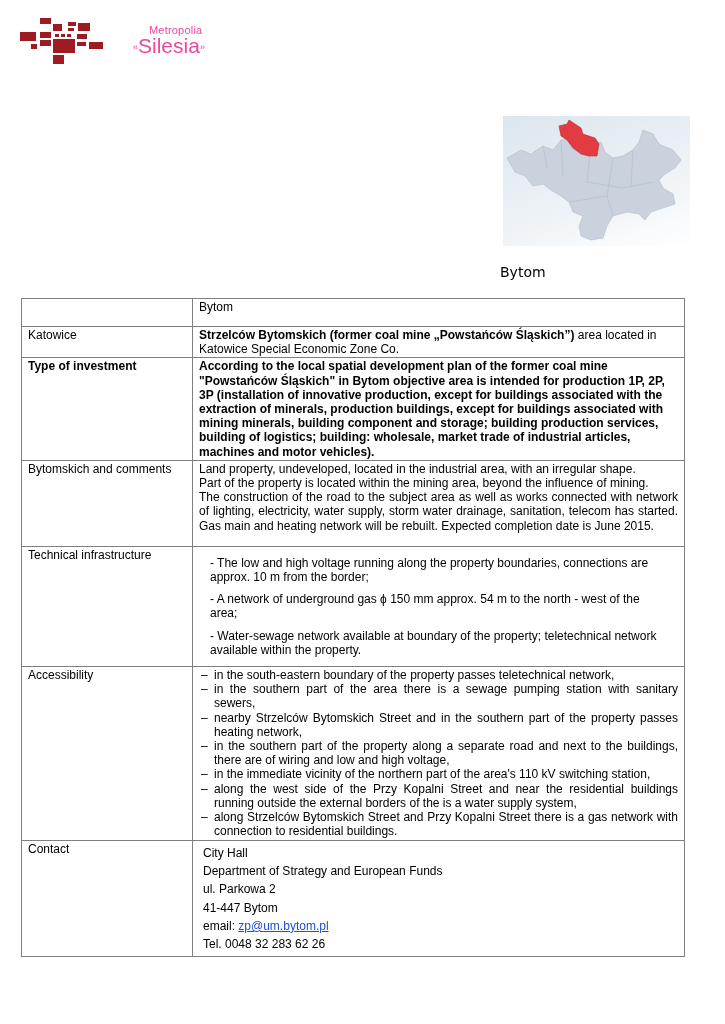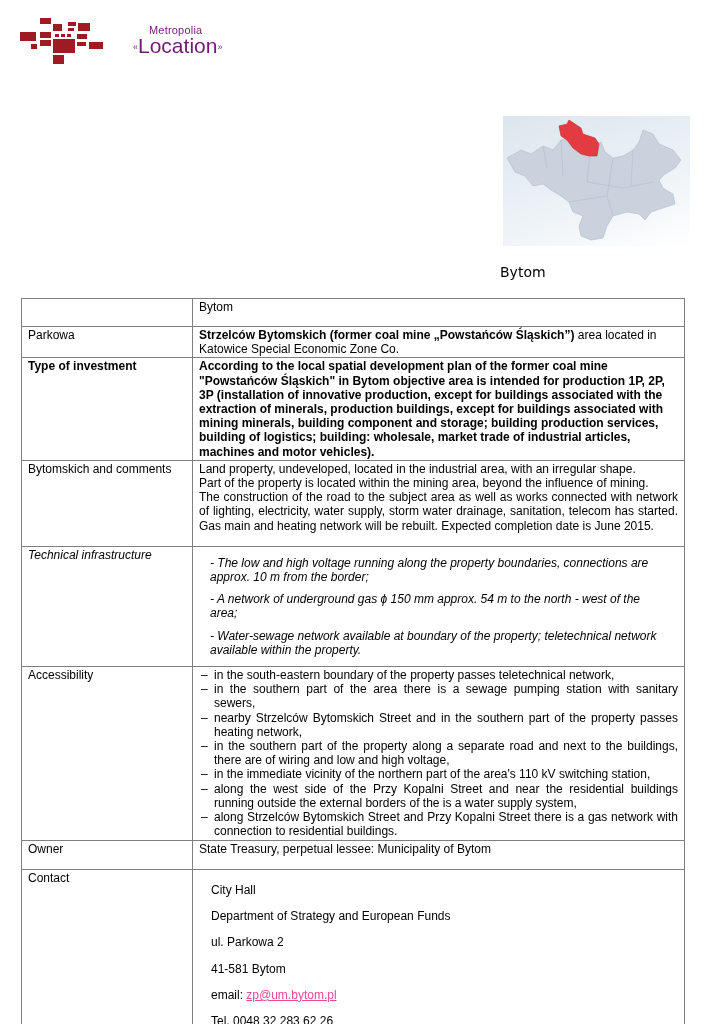--- a/index.html
+++ b/index.html
@@ -1,39 +1,39 @@
 <!DOCTYPE html>
 <html><head>
   <meta charset="utf-8">
   <style>
     html, body { margin: 0; padding: 0; background: #ffffff; }
     body { width: 725px; height: 1024px; position: relative; overflow: hidden;
            font-family: "Liberation Sans", sans-serif; color: #000; }
     .logo { position: absolute; left: 20px; top: 18px; width: 170px; height: 50px; }
     .logo .sq { position: absolute; background: #9e1b23; }
-    .logo-text { position: absolute; left: 113px; top: 6px; color: #701a75; }
+    .logo-text { position: absolute; left: 113px; top: 6px; color: #ec4899; }
     .logo-small { font-size: 11px; letter-spacing: 0.2px; margin-left: 16px; display:block; }
     .logo-big { font-size: 21px; display:block; margin-top: -2px; }
     .logo-big .q { font-size: 9px; vertical-align: middle; }
     .map { position: absolute; left: 503px; top: 116px; width: 187px; height: 130px;
            background: linear-gradient(160deg, #dce6ee 0%, #eef3f7 60%, #ffffff 100%); }
     .map svg { width: 100%; height: 100%; display: block; }
     .city-name { position: absolute; left: 500px; top: 264px; font-size: 14px;
                  font-family: "DejaVu Sans", sans-serif; }
     table.info { position: absolute; left: 21px; top: 298px; width: 664px;
                  border-collapse: collapse; font-size: 12px; line-height: 14.2px; }
     table.info td { border: 1px solid #7f7f7f; vertical-align: top; padding: 1px 6px 1px 6px; }
     table.info td.lbl { width: 158px; }
     .just { text-align: justify; }
     ul.dash { list-style: none; margin: 0; padding: 0; }
     ul.dash li { position: relative; padding-left: 15px; text-align: justify; }
     ul.dash li::before { content: "\2013"; position: absolute; left: 2px; top: 0; }
     .tech p { margin: 8px; padding-left: 3px; }
-    .link { color: #ec4899; text-decoration: underline; }
-    .contact div { margin: 12px; }
+    .link { color: #1d4ed8; text-decoration: underline; }
+    .contact div { margin: 4px; }
   </style>
 </head>
 <body>
 
 <div class="logo">
   <div class="sq" style="left:0;top:14px;width:16px;height:9px;"></div>
   <div class="sq" style="left:11px;top:26px;width:6px;height:5px;"></div>
   <div class="sq" style="left:20px;top:14px;width:11px;height:6px;"></div>
   <div class="sq" style="left:20px;top:22px;width:11px;height:6px;"></div>
   <div class="sq" style="left:33px;top:6px;width:9px;height:7px;"></div>
@@ -44,57 +44,57 @@
   <div class="sq" style="left:33px;top:21px;width:22px;height:14px;"></div>
   <div class="sq" style="left:33px;top:37px;width:11px;height:9px;"></div>
   <div class="sq" style="left:48px;top:4px;width:8px;height:4px;"></div>
   <div class="sq" style="left:48px;top:10px;width:6px;height:3px;"></div>
   <div class="sq" style="left:58px;top:5px;width:12px;height:8px;"></div>
   <div class="sq" style="left:57px;top:16px;width:10px;height:5px;"></div>
   <div class="sq" style="left:57px;top:24px;width:9px;height:4px;"></div>
   <div class="sq" style="left:69px;top:24px;width:14px;height:7px;"></div>
   <div class="logo-text">
     <span class="logo-small">Metropolia</span>
-    <span class="logo-big"><span class="q">«</span><span>Location</span><span class="q">»</span></span>
+    <span class="logo-big"><span class="q">«</span><span>Silesia</span><span class="q">»</span></span>
   </div>
 </div>
 
 <div class="map">
   <svg viewBox="0 0 187 130">
     <path d="M4,42 L18,34 L28,38 L40,30 L50,34 L58,24 L68,22 L82,24 L88,28 L98,26 L102,36 L110,42 L120,40 L130,34 L136,26 L140,14 L150,18 L156,28 L170,34 L178,44 L172,52 L162,58 L156,64 L160,72 L170,78 L172,88 L160,92 L148,96 L142,104 L136,98 L124,96 L110,100 L104,110 L100,122 L88,124 L78,120 L76,110 L80,100 L70,96 L66,86 L58,80 L48,74 L40,68 L30,70 L22,60 L12,56 Z" fill="#c9d2dd" stroke="#b2bccb" stroke-width="0.6"></path>
     <path d="M40,30 L44,52 M58,24 L60,60 M88,28 L84,66 M110,42 L104,80 M130,34 L128,70 M84,66 L120,72 L150,66 M66,86 L104,80 M104,80 L110,100" fill="none" stroke="#aeb8c6" stroke-width="0.5"></path>
     <path d="M56,10 L64,8 L66,4 L72,8 L78,12 L80,18 L92,22 L96,28 L94,40 L86,40 L78,38 L70,32 L64,24 L58,20 Z" fill="#e23b41" stroke="#c02a30" stroke-width="0.6"></path>
   </svg>
 </div>
 
 <div class="city-name">Bytom</div>
 
 <table class="info">
   <tbody>
       <tr style="height:28px;">
     <td class="lbl"></td>
     <td>Bytom</td>
   </tr>
   <tr style="height:28px;">
-    <td class="lbl">Parkowa</td>
+    <td class="lbl">Katowice</td>
     <td><b>Strzelców Bytomskich (former coal mine „Powstańców Śląskich”)</b><span> area located in Katowice Special Economic Zone Co.</span></td>
   </tr>
   <tr style="height:86px;font-weight:bold;">
     <td class="lbl">Type of investment</td>
     <td>According to the local spatial development plan of the former coal mine "Powstańców Śląskich" in Bytom objective area is intended for production 1P, 2P, 3P (installation of innovative production, except for buildings associated with the extraction of minerals, production buildings, except for buildings associated with mining minerals, building component and storage; building production services, building of logistics; building: wholesale, market trade of industrial articles, machines and motor vehicles).</td>
   </tr>
   <tr style="height:86px;">
     <td class="lbl">Bytomskich and comments</td>
     <td class="just">
       <div>Land property, undeveloped, located in the industrial area, with an irregular shape.</div>
       <div>Part of the property is located within the mining area, beyond the influence of mining.</div>
       <div>The construction of the road to the subject area as well as works connected with network of lighting, electricity, water supply, storm water drainage, sanitation, telecom has started. Gas main and heating network will be rebuilt. Expected completion date is June 2015.</div>
     </td>
   </tr>
-  <tr style="height:71px;font-style:italic;">
+  <tr style="height:71px;">
     <td class="lbl">Technical infrastructure</td>
     <td class="tech">
       <p>- The low and high voltage running along the property boundaries, connections are approx. 10 m from the border;</p>
       <p>- A network of underground gas ϕ 150 mm approx. 54 m to the north - west of the area;</p>
       <p>- Water-sewage network available at boundary of the property; teletechnical network available within the property.</p>
     </td>
   </tr>
   <tr style="height:174px;margin-top:45px;">
     <td class="lbl">Accessibility</td>
     <td>
@@ -102,29 +102,25 @@
         <li>in the south-eastern boundary of the property passes teletechnical network,</li>
         <li>in the southern part of the area there is a sewage pumping station with sanitary sewers,</li>
         <li>nearby Strzelców Bytomskich Street and in the southern part of the property passes heating network,</li>
         <li>in the southern part of the property along a separate road and next to the buildings, there are of wiring and low and high voltage,</li>
         <li>in the immediate vicinity of the northern part of the area's 110 kV switching station,</li>
         <li>along the west side of the Przy Kopalni Street and near the residential buildings running outside the external borders of the is a water supply system,</li>
         <li>along Strzelców Bytomskich Street and Przy Kopalni Street there is a gas network with connection to residential buildings.</li>
       </ul>
     </td>
   </tr>
-  <tr style="height:29px;">
-    <td class="lbl">Owner</td>
-    <td>State Treasury, perpetual lessee: Municipality of Bytom</td>
-  </tr>
   <tr style="height:97px;">
     <td class="lbl">Contact</td>
     <td class="contact">
       <div>City Hall</div>
       <div>Department of Strategy and European Funds</div>
       <div>ul. Parkowa 2</div>
-      <div>41-581 Bytom</div>
+      <div>41-447 Bytom</div>
       <div><span>email: </span><a class="link" href="mailto:zp@um.bytom.pl">zp@um.bytom.pl</a></div>
       <div>Tel. 0048 32 283 62 26</div>
     </td>
   </tr>
 </tbody>
   </table>
 
 </body></html>

